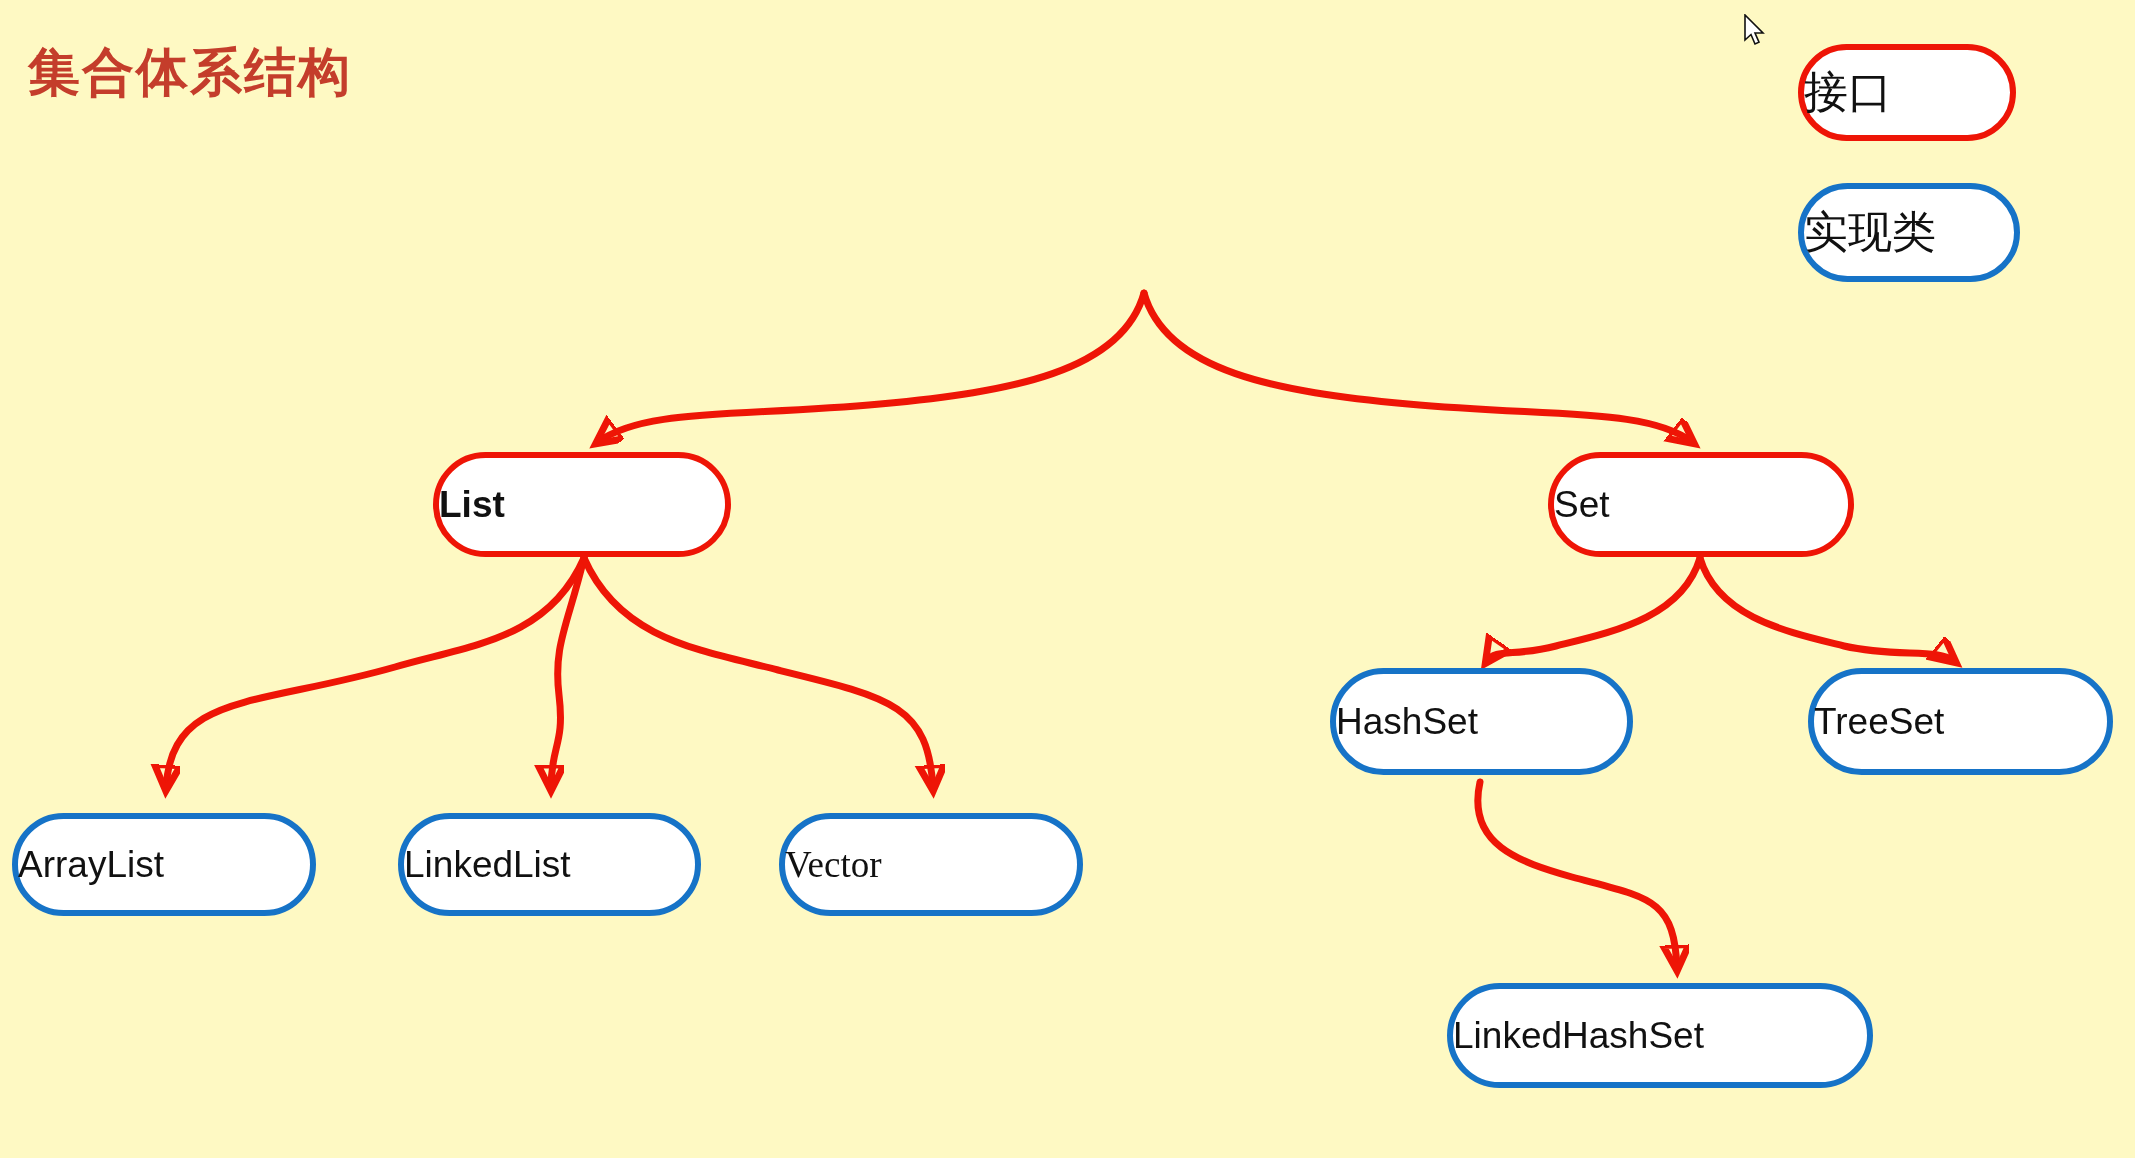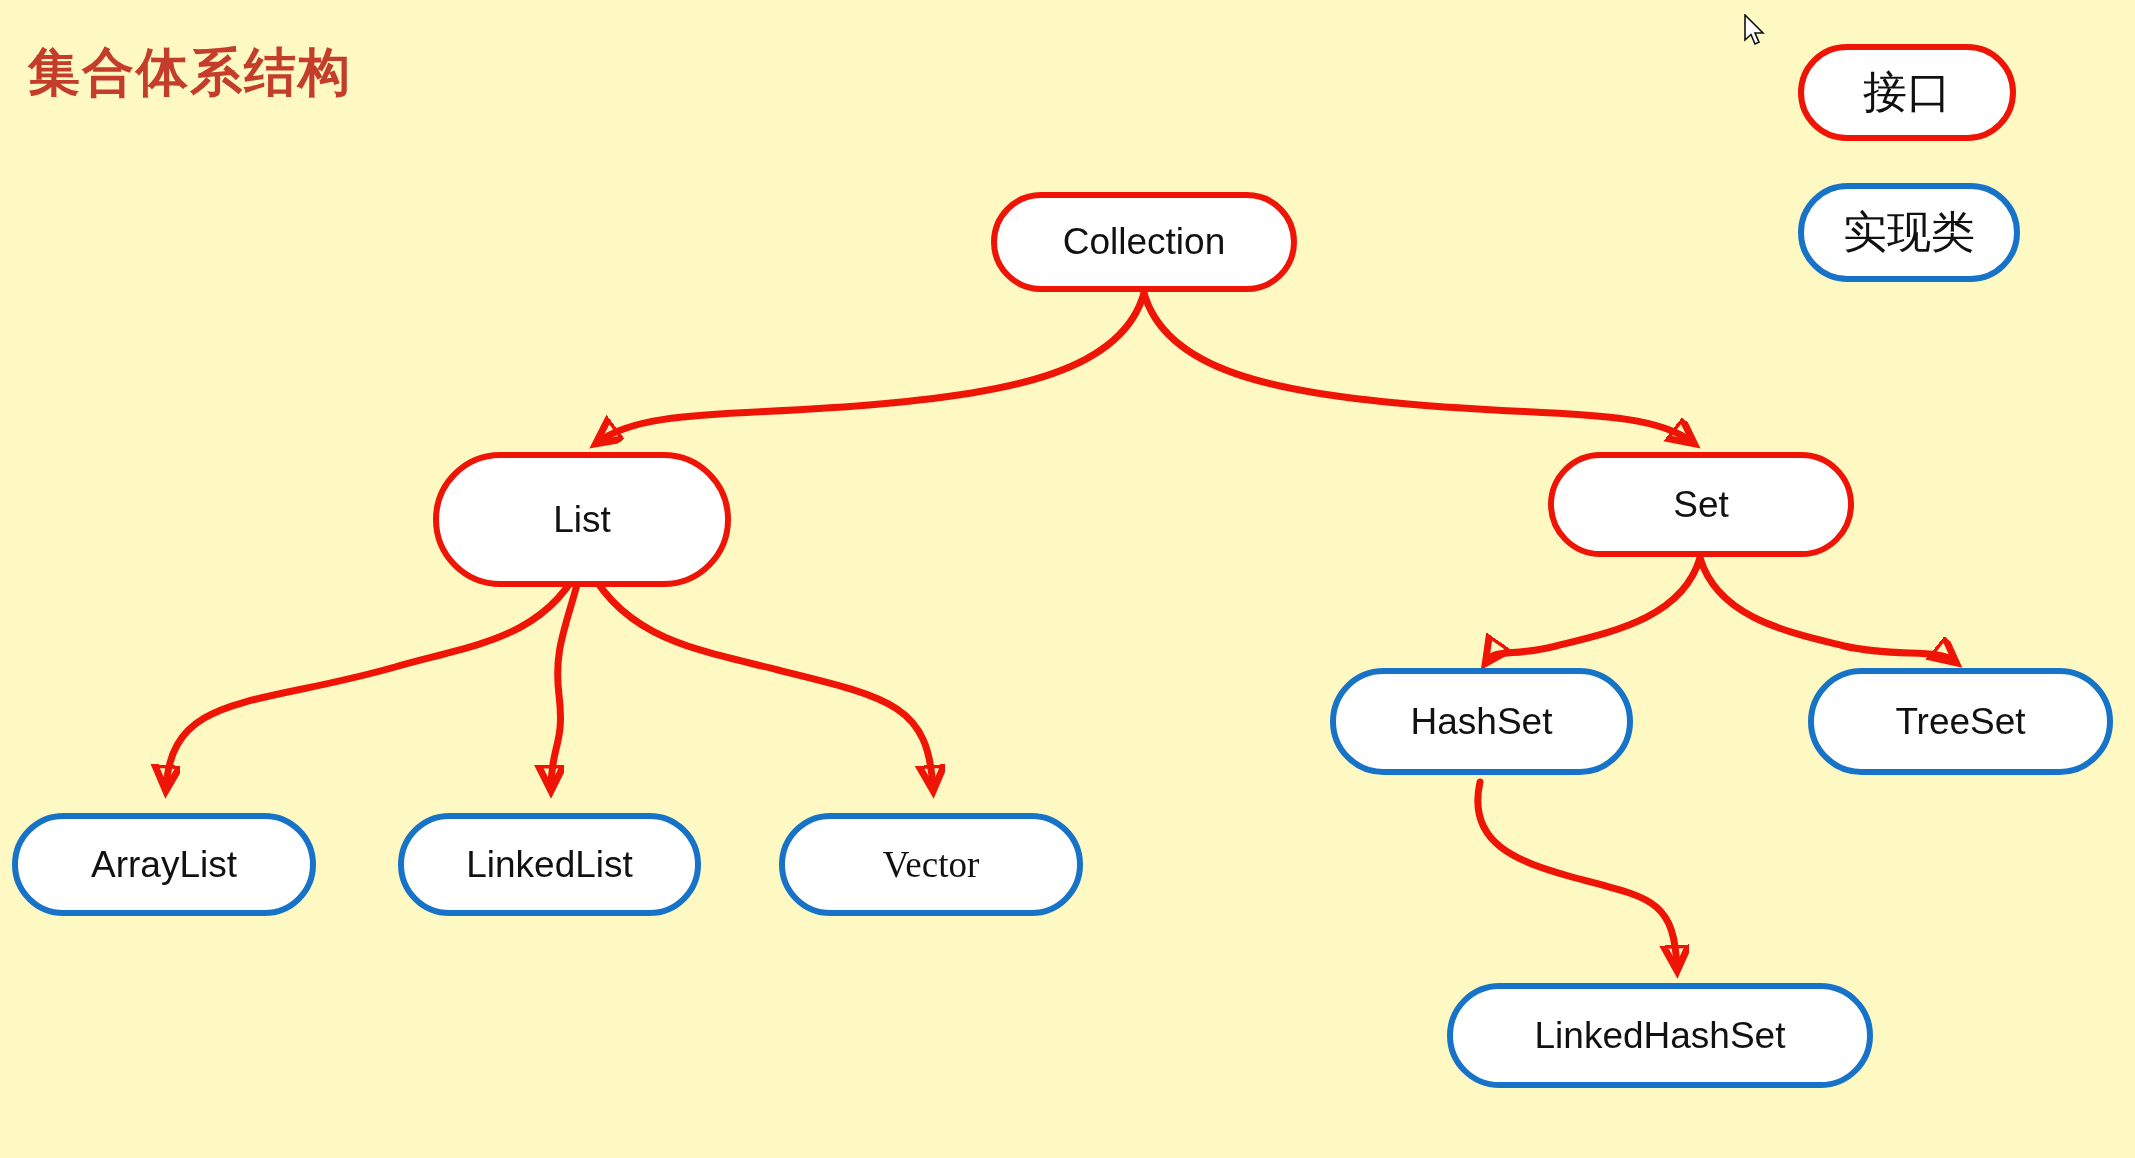--- a/index.html
+++ b/index.html
@@ -22,21 +22,21 @@
     letter-spacing:2px;margin:0;
   }
   .edges{position:absolute;left:0;top:0;}
   .edges path{fill:none;stroke:var(--red);stroke-width:7;stroke-linecap:round;}
   .ahp{fill:var(--red);}
   .node{
     position:absolute;box-sizing:border-box;
     background:#ffffff;
     border:5px solid var(--red);
     border-radius:70px;
-    display:flex;align-items:center;justify-content:center;
+    display:flex;align-items:center;
     font-size:37px;color:var(--text);
     white-space:nowrap;
   }
   .node.blue{border-color:var(--blue);border-width:6px;}
   .node.red{border-color:var(--red);border-width:6px;}
   .node.legend{font-size:44px;}
   .cursor{position:absolute;left:1744px;top:14px;}
 </style>
 </head>
 <body>
@@ -54,25 +54,22 @@
     <path d="M1144,293 C1122,372 1010,392 880,404 C738,417 644,408 598,442" marker-end="url(#ah)"></path>
     <path d="M1144,293 C1166,372 1278,392 1408,404 C1550,417 1648,408 1692,442" marker-end="url(#ah)"></path>
     <path d="M584,558 C548,640 470,645 395,667 C255,707 172,692 166,788" marker-end="url(#ah)"></path>
     <path d="M584,558 C568,625 553,645 559,695 C565,745 551,745 551,788" marker-end="url(#ah)"></path>
     <path d="M584,558 C620,640 700,650 778,670 C893,698 928,706 933,788" marker-end="url(#ah)"></path>
     <path d="M1700,558 C1682,618 1612,632 1556,646 C1514,657 1496,648 1487,661" marker-end="url(#ah)"></path>
     <path d="M1700,558 C1718,618 1788,632 1844,646 C1896,658 1938,648 1954,661" marker-end="url(#ah)"></path>
     <path d="M1480,782 C1466,845 1520,862 1572,877 C1650,898 1674,898 1677,968" marker-end="url(#ah)"></path>
   </svg>
 
-  <div class="node red" style="left:991px;top:192px;width:306px;height:100px;">
-    <span>Collection</span>
-  </div>
 
-  <div class="node red" style="left:433px;top:452px;width:298px;height:135px;">
+  <div class="node red" style="left:433px;top:452px;width:298px;height:105px;font-weight:bold;">
     <span>List</span>
   </div>
 
   <div class="node red" style="left:1548px;top:452px;width:306px;height:105px;">
     <span>Set</span>
   </div>
 
   <div class="node blue" style="left:12px;top:813px;width:304px;height:103px;">
     <span>ArrayList</span>
   </div>

